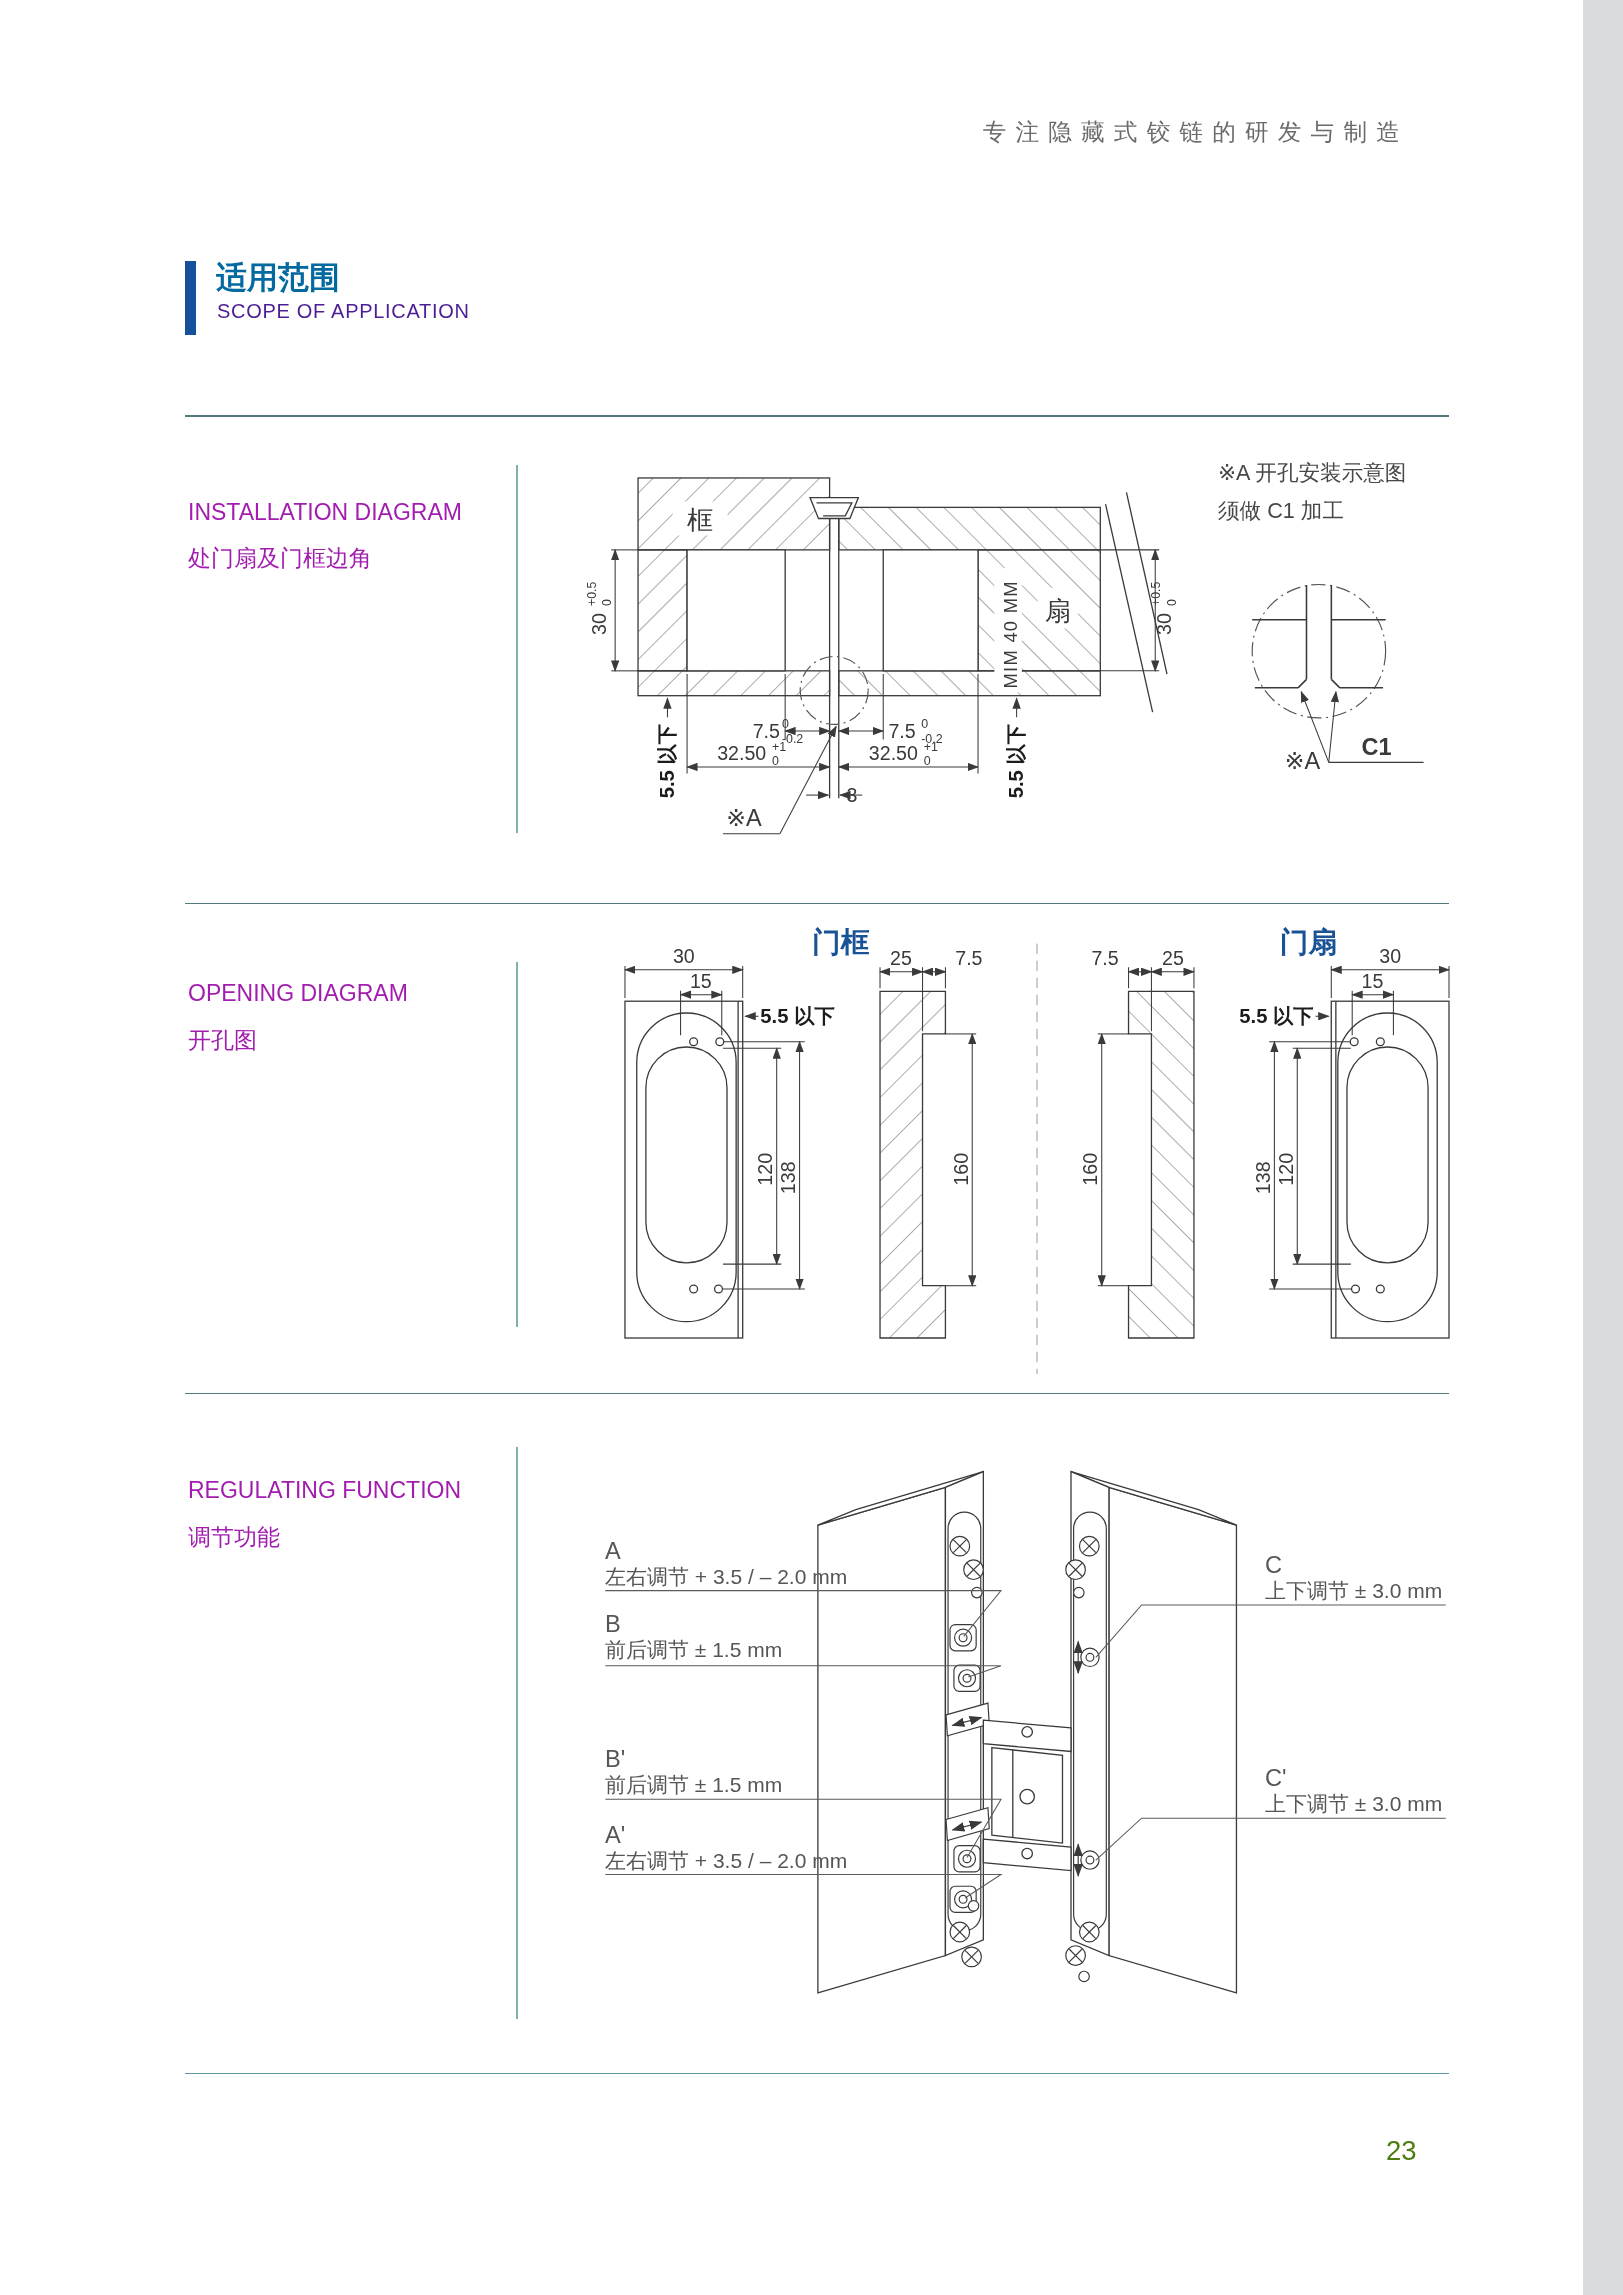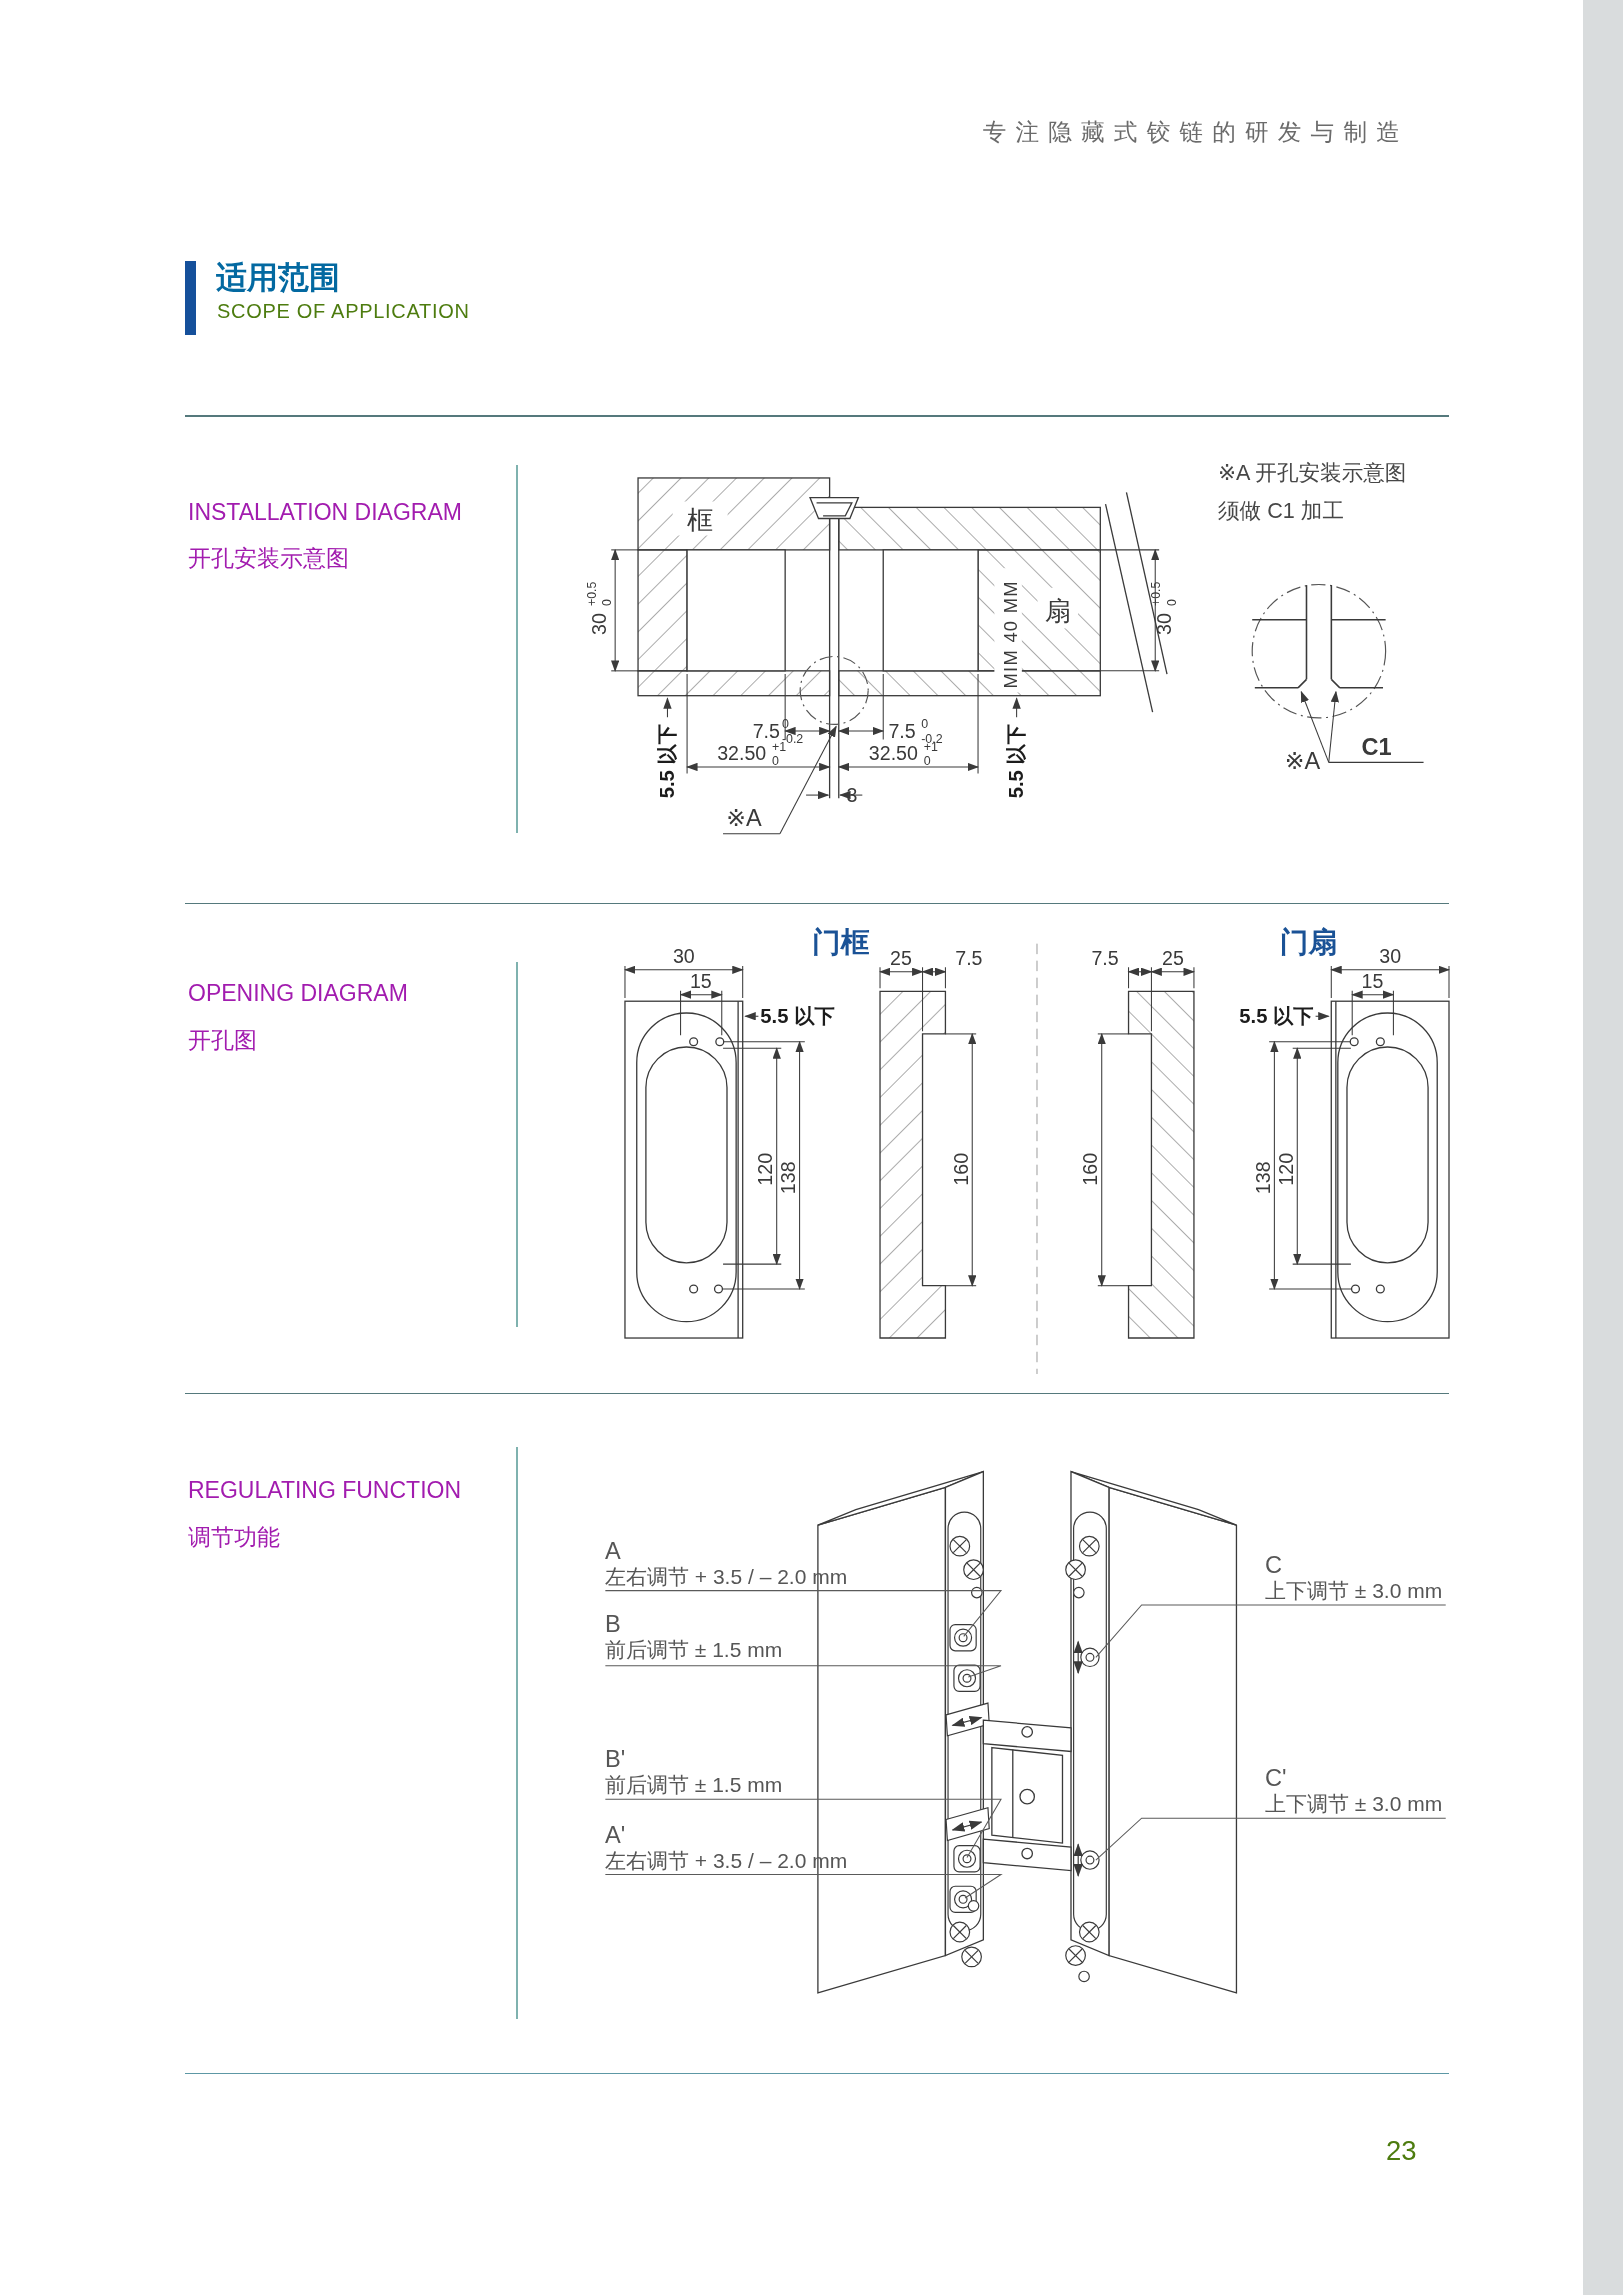--- a/index.html
+++ b/index.html
@@ -3,21 +3,21 @@
 <meta charset="utf-8">
 <style>
   html,body{margin:0;padding:0;background:#d9dcdd;}
   .page{position:relative;width:1583px;height:2295px;background:#ffffff;overflow:hidden;
         font-family:"Liberation Sans","DejaVu Sans",sans-serif;color:#3a3a3a;}
   
   .slogan{position:absolute;top:116px;right:174px;font-size:23.6px;letter-spacing:9.2px;color:#6b6b6b;}
   
   .scope-bar{position:absolute;left:185px;top:261px;width:11px;height:74px;background:#15509b;}
   .scope-zh{position:absolute;left:216px;top:257px;font-size:31px;font-weight:bold;color:#0369a1;}
-  .scope-en{position:absolute;left:217px;top:300px;font-size:20px;color:#4d7c0f;letter-spacing:0.7px;}
+  .scope-en{position:absolute;left:217px;top:300px;font-size:20px;color:#4c1d95;letter-spacing:0.7px;}
   
   .hr{position:absolute;left:185px;width:1264px;height:2px;background:#55797c;}
   .vdiv{position:absolute;width:2px;background:#7fb2af;}
   
   .slabel-en,.slabel-zh{position:absolute;left:188px;font-size:23px;color:#a21caf;margin-top:30px;}
   
   .note{position:absolute;font-size:21.6px;color:#474747;}
   
   .adj{position:absolute;width:419px;color:#565656;}
   .adj .k{font-size:23.6px;line-height:26px;}
@@ -48,21 +48,21 @@
   <div class="hr" style="top:415px;"></div>
   <div class="hr" style="top:903px;height:1.3px;"></div>
   <div class="hr" style="top:1393px;height:1.3px;"></div>
   <div class="hr" style="top:2073px;height:1.3px;background:#5d98a5;"></div>
 
   <div class="vdiv" style="left:516px;top:465px;height:368px;"></div>
   <div class="vdiv" style="left:516px;top:962px;height:365px;"></div>
   <div class="vdiv" style="left:516px;top:1447px;height:572px;"></div>
 
   <div class="slabel-en" style="top:469px;">INSTALLATION DIAGRAM</div>
-  <div class="slabel-zh" style="top:513px;">开孔安装示意图</div>
+  <div class="slabel-zh" style="top:513px;">处门扇及门框边角</div>
   <div class="slabel-en" style="top:950px;">OPENING DIAGRAM</div>
   <div class="slabel-zh" style="top:995px;">开孔图</div>
   <div class="slabel-en" style="top:1447px;">REGULATING FUNCTION</div>
   <div class="slabel-zh" style="top:1492px;">调节功能</div>
 
   <svg style="left:589px;top:458px;" width="595" height="393" viewBox="0 0 910 600">
     <defs>
       <pattern id="h1a" width="30" height="30" patternUnits="userSpaceOnUse" patternTransform="rotate(45)">
         <line x1="0" y1="0" x2="0" y2="30" stroke="#4a4a4a" stroke-width="1.4"></line>
       </pattern>

